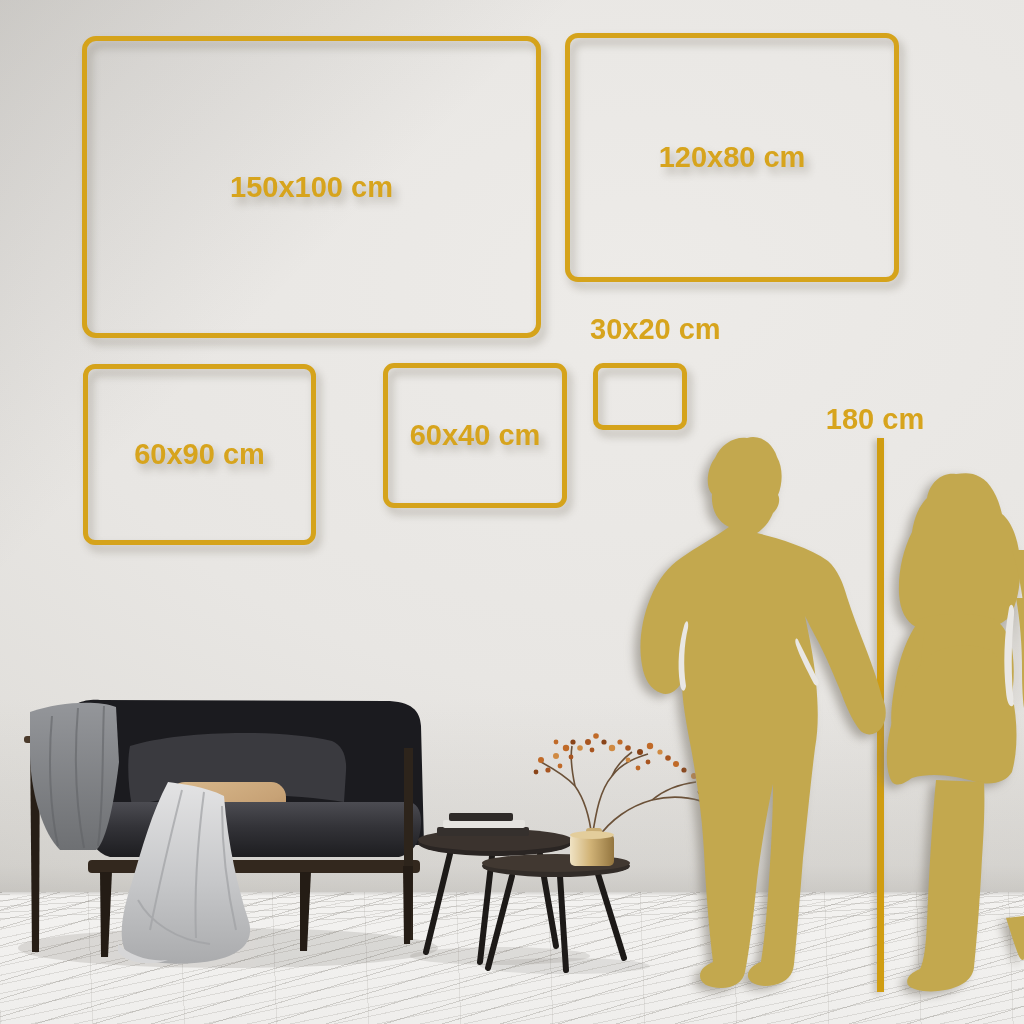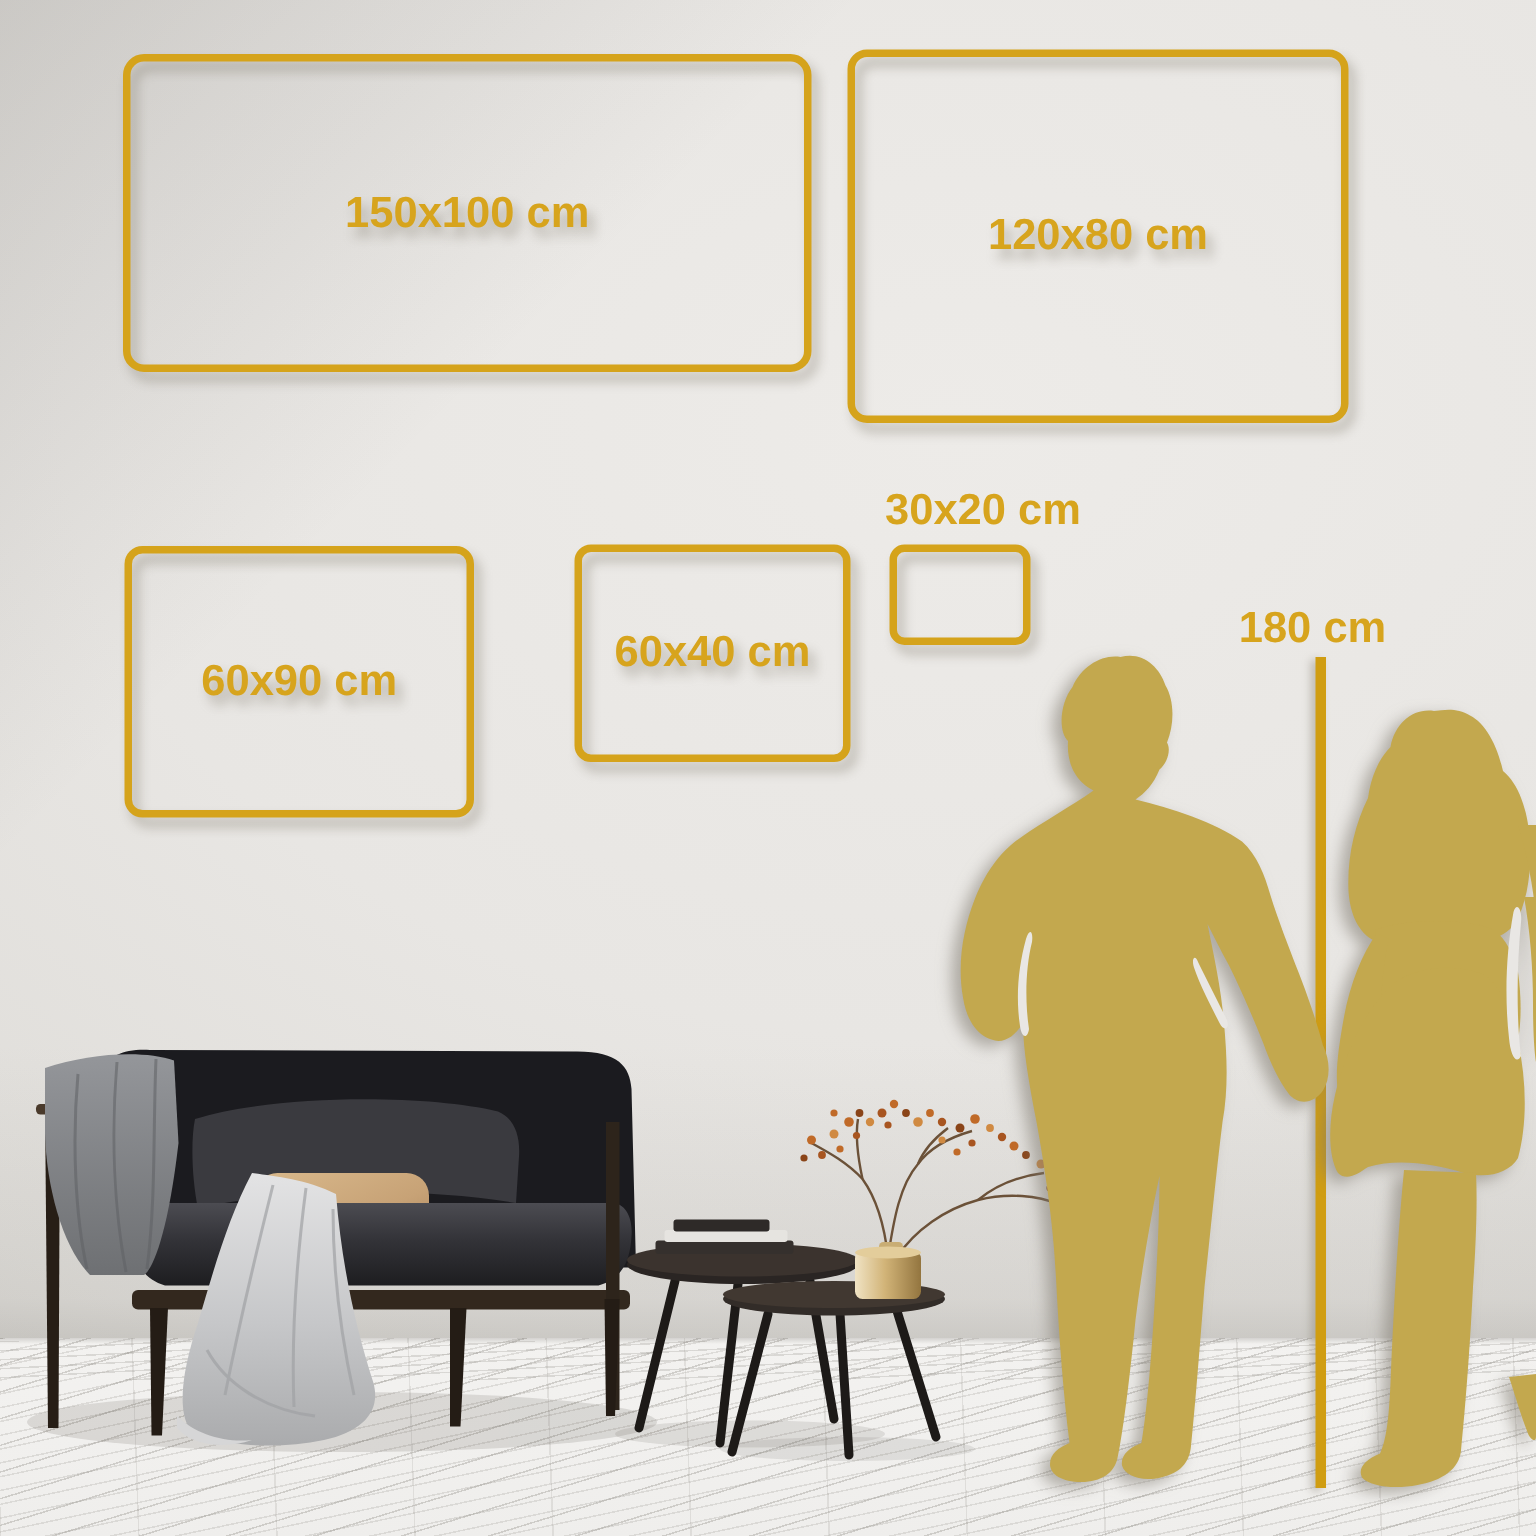--- a/index.html
+++ b/index.html
@@ -40,26 +40,26 @@
   }
   
   .frame{
     position:absolute;border:5px solid #d5a31b;box-sizing:border-box;
     display:flex;align-items:center;justify-content:center;
     filter:drop-shadow(4px 6px 4px rgba(120,112,98,0.45));
   }
   .frame .lbl,.free-lbl{
     color:#d7a41d;font-weight:700;font-size:29px;letter-spacing:0px;white-space:nowrap;
   }
-  .f150{left:82px;top:36px;width:459px;height:212px;border-radius:14px;}
+  .f150{left:82px;top:36px;width:459px;height:302px;border-radius:14px;}
   .f120{left:565px;top:33px;width:334px;height:249px;border-radius:13px;}
   .f6090{left:83px;top:364px;width:233px;height:181px;border-radius:12px;}
   .f6040{left:383px;top:363px;width:184px;height:145px;border-radius:11px;}
   .f3020{left:593px;top:363px;width:94px;height:67px;border-radius:10px;}
-  .lbl-3020{position:absolute;left:590px;top:324px;}
+  .lbl-3020{position:absolute;left:590px;top:313px;}
   
   .height-line{
     position:absolute;left:877px;top:438px;width:7px;height:554px;background:#d09d12;
     filter:drop-shadow(-3px 2px 3px rgba(120,112,98,0.4));
   }
   .height-label{
     position:absolute;left:809px;top:403px;width:132px;text-align:center;
   }
   
   .furniture,.people{position:absolute;left:0;top:0;}

